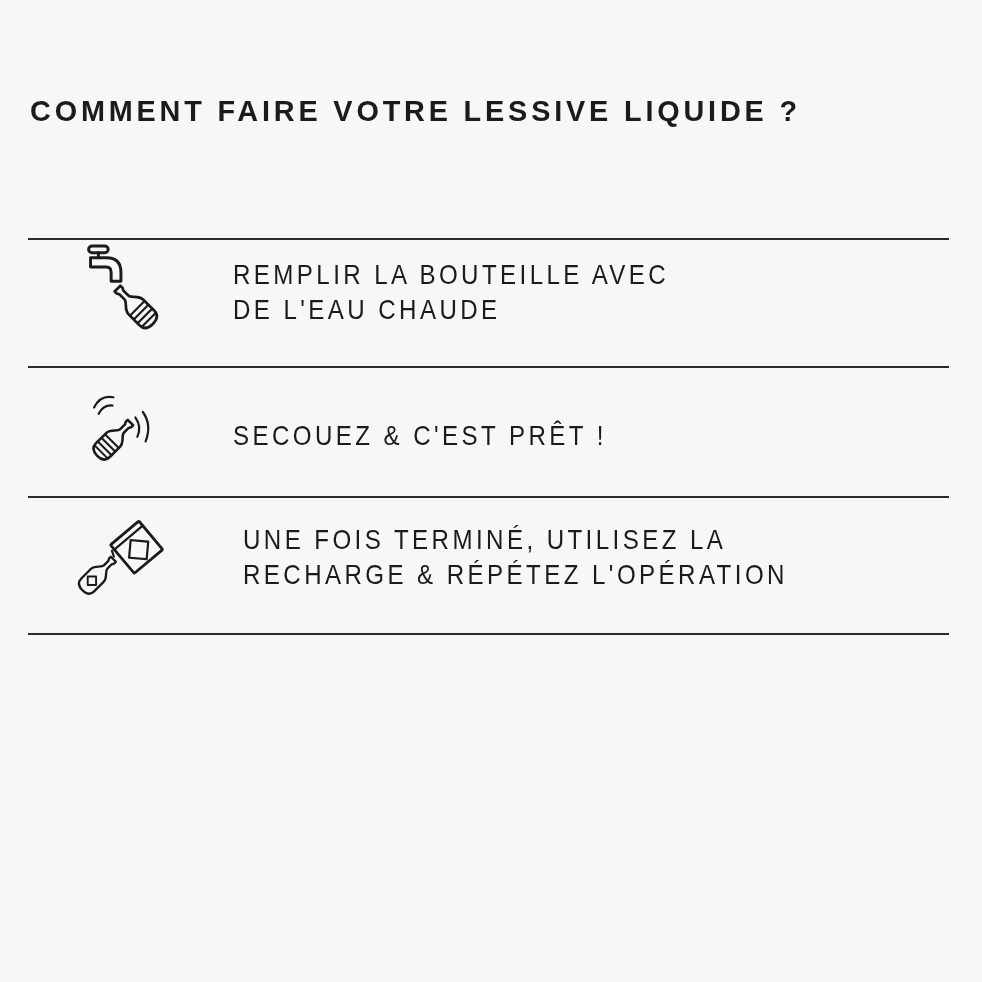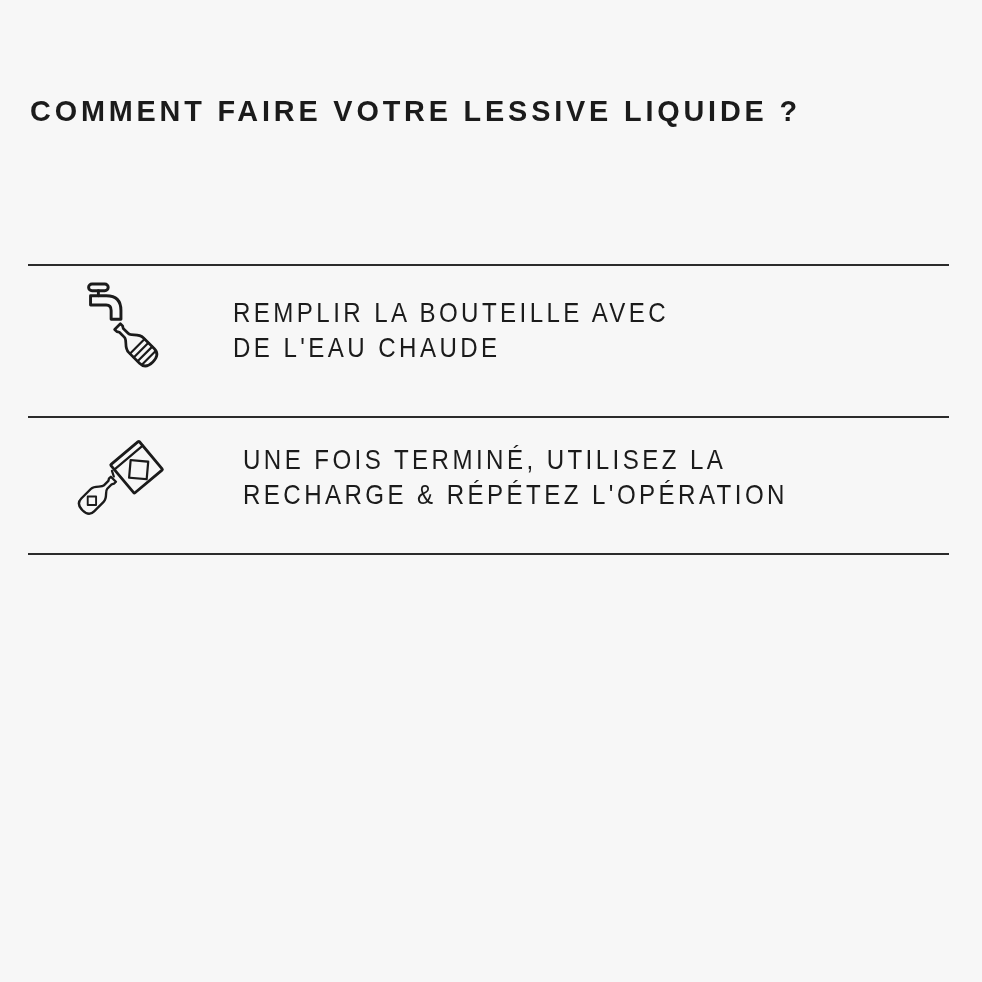--- a/index.html
+++ b/index.html
@@ -26,21 +26,21 @@
   }
   .steps{
     position:absolute;left:28px;top:238px;width:921px;
     border-bottom:2px solid var(--divider);
   }
   .step{
     display:flex;align-items:center;
     border-top:2px solid var(--divider);
     padding-left:35px;
   }
-  .step-1{height:152px;margin-top:26px;}
+  .step-1{height:128px;}
   .step-2{height:130px;}
   .step-3{height:137px;}
   .step-inner{display:flex;align-items:center;position:relative;width:100%;}
   .step-1 .step-inner{top:-11px;}
   .step-2 .step-inner{top:3px;}
   .step-3 .step-inner{top:-9px;gap:10px;}
   .iconbox{
     width:110px;display:flex;justify-content:center;align-items:center;
     flex:0 0 110px;
   }
@@ -79,20 +79,42 @@
             </g>
           </svg>
         </div>
         <div class="text">
           <div>REMPLIR LA BOUTEILLE AVEC</div>
           <div>DE L'EAU CHAUDE</div>
         </div>
       </div>
     </section>
 
+    <section class="step step-2">
+      <div class="step-inner">
+        <div class="iconbox">
+          <svg class="icon-svg" width="92" height="92" viewBox="0 0 100 100" aria-hidden="true">
+
+            <g transform="translate(44,56) rotate(45) scale(0.92)">
+              <path d="M-4.5 -30 L4.5 -30 L4.5 -26.5 L3 -24 L3 -16 C3 -11.5 11.5 -8.5 11.5 -1 L11.5 16 C11.5 22.5 7.5 25.5 0 25.5 C-7.5 25.5 -11.5 22.5 -11.5 16 L-11.5 -1 C-11.5 -8.5 -3 -11.5 -3 -16 L-3 -24 L-4.5 -26.5 Z"></path>
+              <path class="thin" d="M-11.5 1 H11.5 M-11.5 7 H11.5 M-11.5 13 H11.5 M-10 19 H10"></path>
+            </g>
+
+            <path class="thin" d="M24 20 Q31 6 45 9"></path>
+            <path class="thin" d="M29 27 Q34 17 44 18"></path>
+            <path class="thin" d="M69 31 Q76 41 71 52"></path>
+            <path class="thin" d="M77 25 Q87 39 80 57"></path>
+          </svg>
+        </div>
+        <div class="text">
+          <div>SECOUEZ &amp; C'EST PRÊT !</div>
+          <div></div>
+        </div>
+      </div>
+    </section>
 
     <section class="step step-3">
       <div class="step-inner">
         <div class="iconbox">
           <svg class="icon-svg" width="104" height="93" viewBox="0 0 112 100" aria-hidden="true">
 
             <g transform="translate(76,40) rotate(-40)">
               <rect x="-20" y="-20" width="40" height="40" rx="1"></rect>
               <line class="thin" x1="-20" y1="-13.5" x2="20" y2="-13.5"></line>
               <g transform="translate(0,3.5) rotate(45)">

